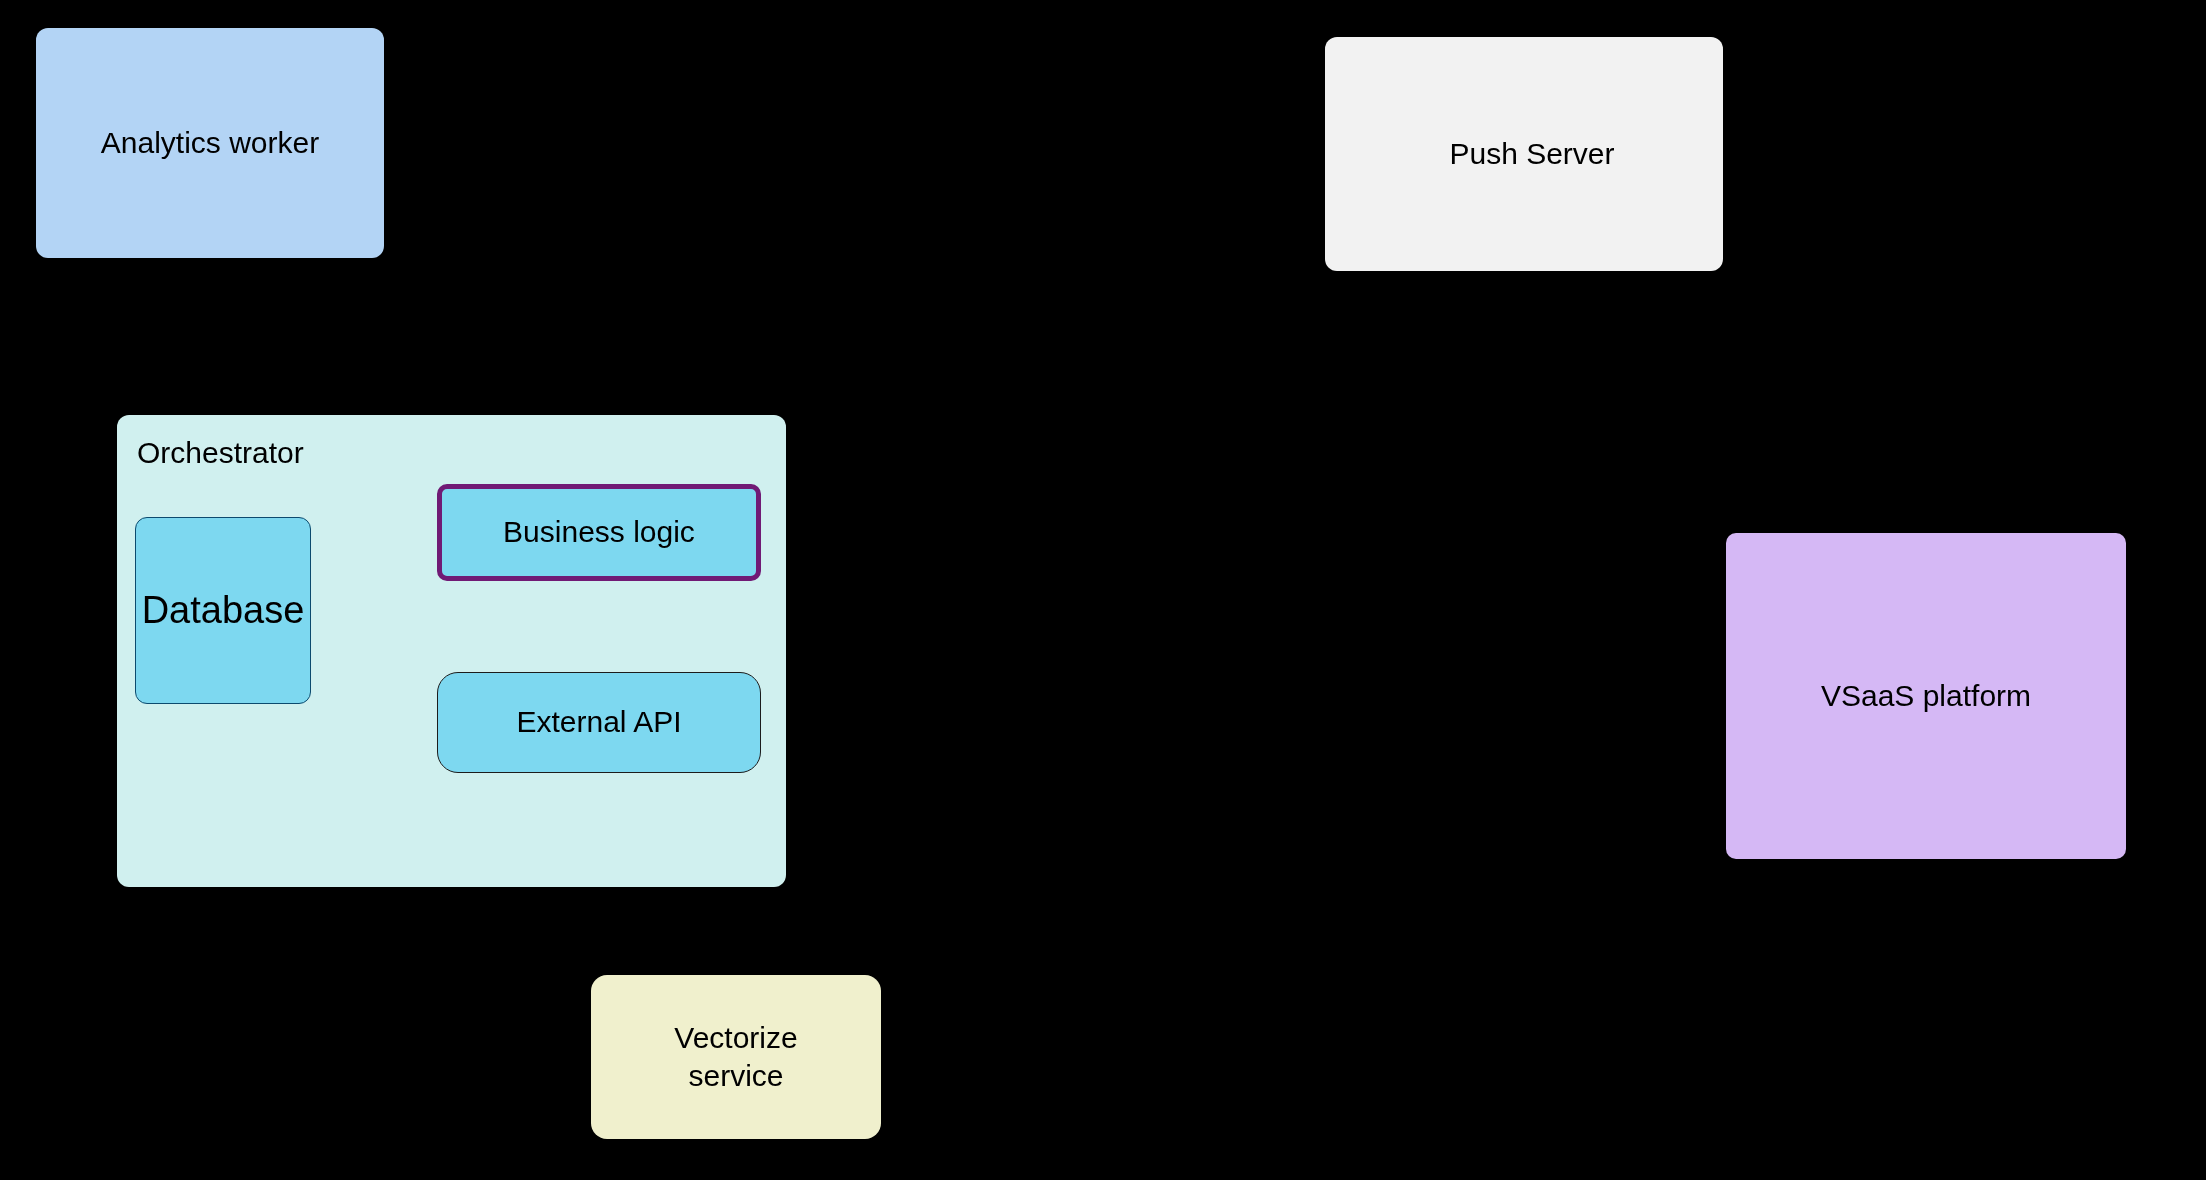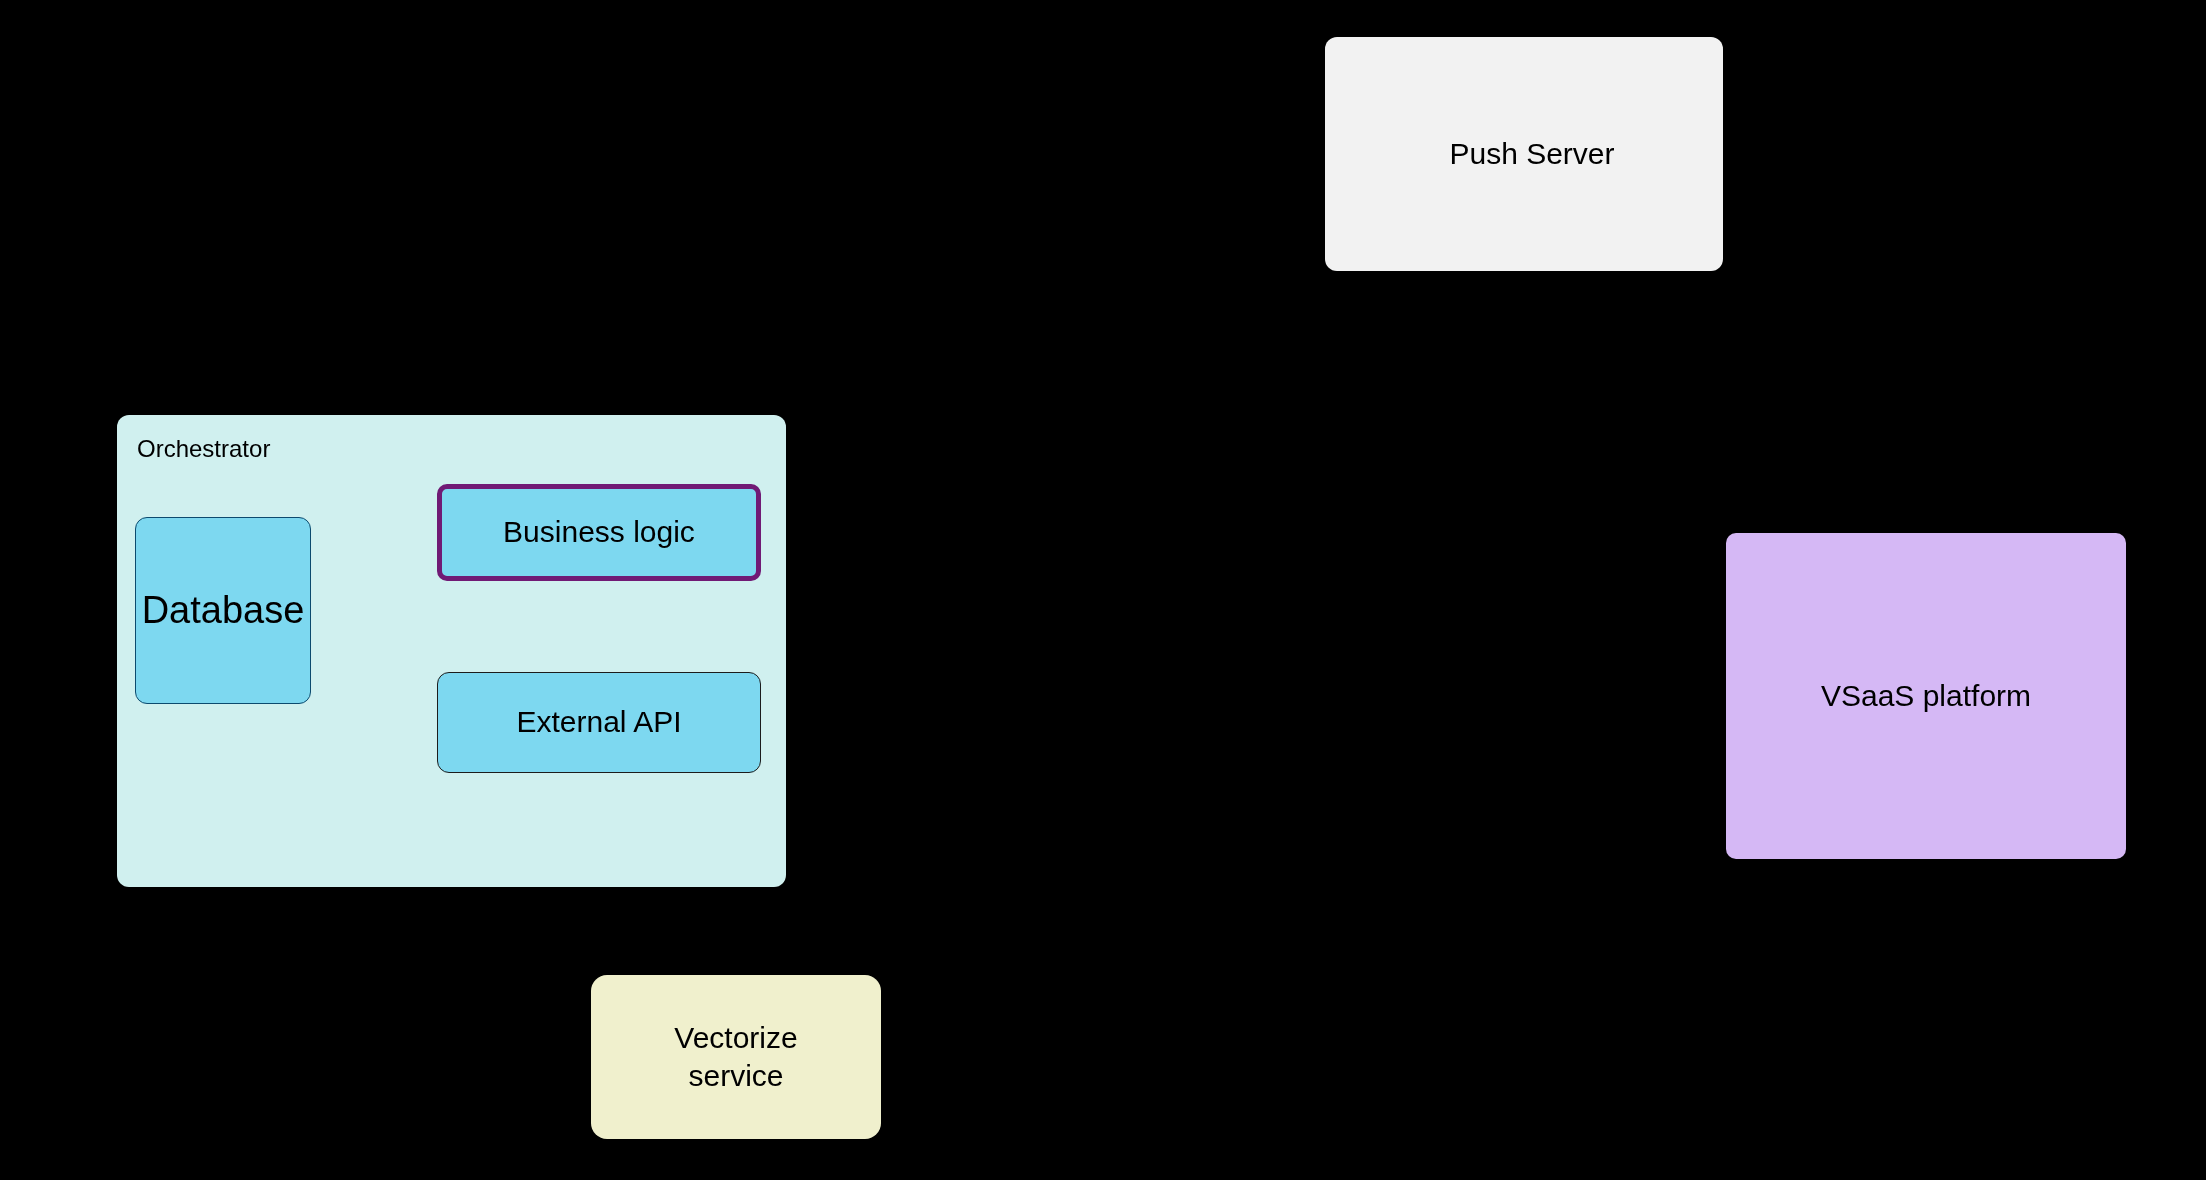--- a/index.html
+++ b/index.html
@@ -67,21 +67,21 @@
   #orchestrator-group {
     position: absolute;
     left: 117px; top: 415px; width: 669px; height: 472px;
     background: #d0f0ef;
     border-radius: 12px;
     box-sizing: border-box;
   }
   #orchestrator-label {
     position: absolute;
     left: 20px; top: 19px;
-    font-size: 24px;
+    font-size: 30px;
     color: #000000;
     text-align: left;
     display: block;
     width: auto; height: auto;
   }
   #database {
     left: 135px; top: 517px; width: 176px; height: 187px;
     background: #7dd8f0;
     border: 1px solid #0c4a6e;
     border-radius: 12px;
@@ -91,21 +91,21 @@
     left: 437px; top: 484px; width: 324px; height: 97px;
     background: #7dd8f0;
     border: 5px solid #701a75;
     border-radius: 10px;
     font-size: 30px;
   }
   #external-api {
     left: 437px; top: 672px; width: 324px; height: 101px;
     background: #7dd8f0;
     border: 1px solid #1c1c1c;
-    border-radius: 12px;
+    border-radius: 21px;
     font-size: 30px;
   }
 
   
   #edges {
     position: absolute;
     left: 0; top: 0;
     width: 2206px; height: 1180px;
     pointer-events: none;
   }
@@ -143,18 +143,19 @@
   </svg>
 
   <div id="orchestrator-group">
     <span id="orchestrator-label" class="node">Orchestrator</span>
   </div>
 
   <div id="database" class="node">Database</div>
   <div id="business-logic" class="node">Business logic</div>
   <div id="external-api" class="node">External API</div>
 
+  <div id="analytics-worker" class="node">Analytics worker</div>
   <div id="push-server" class="node">Push Server</div>
   <div id="vsaas-platform" class="node">VSaaS platform</div>
   <div id="vectorize-service" class="node">Vectorize
 service</div>
 
 </div>
 
 </body></html>

